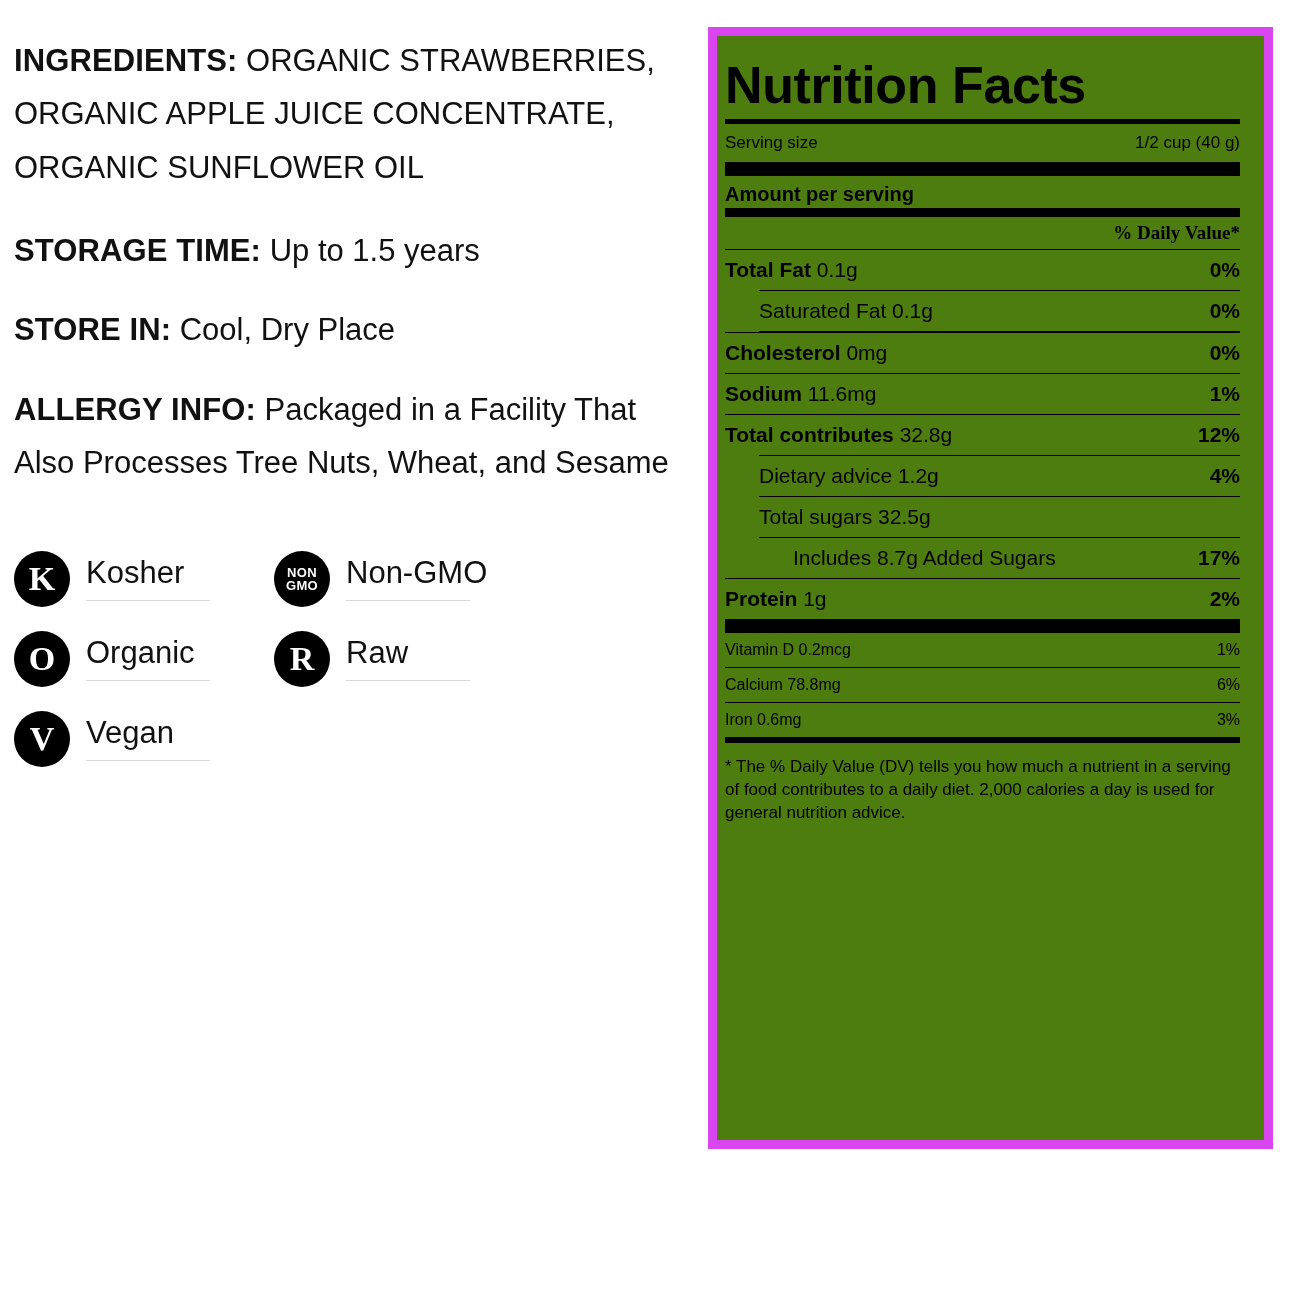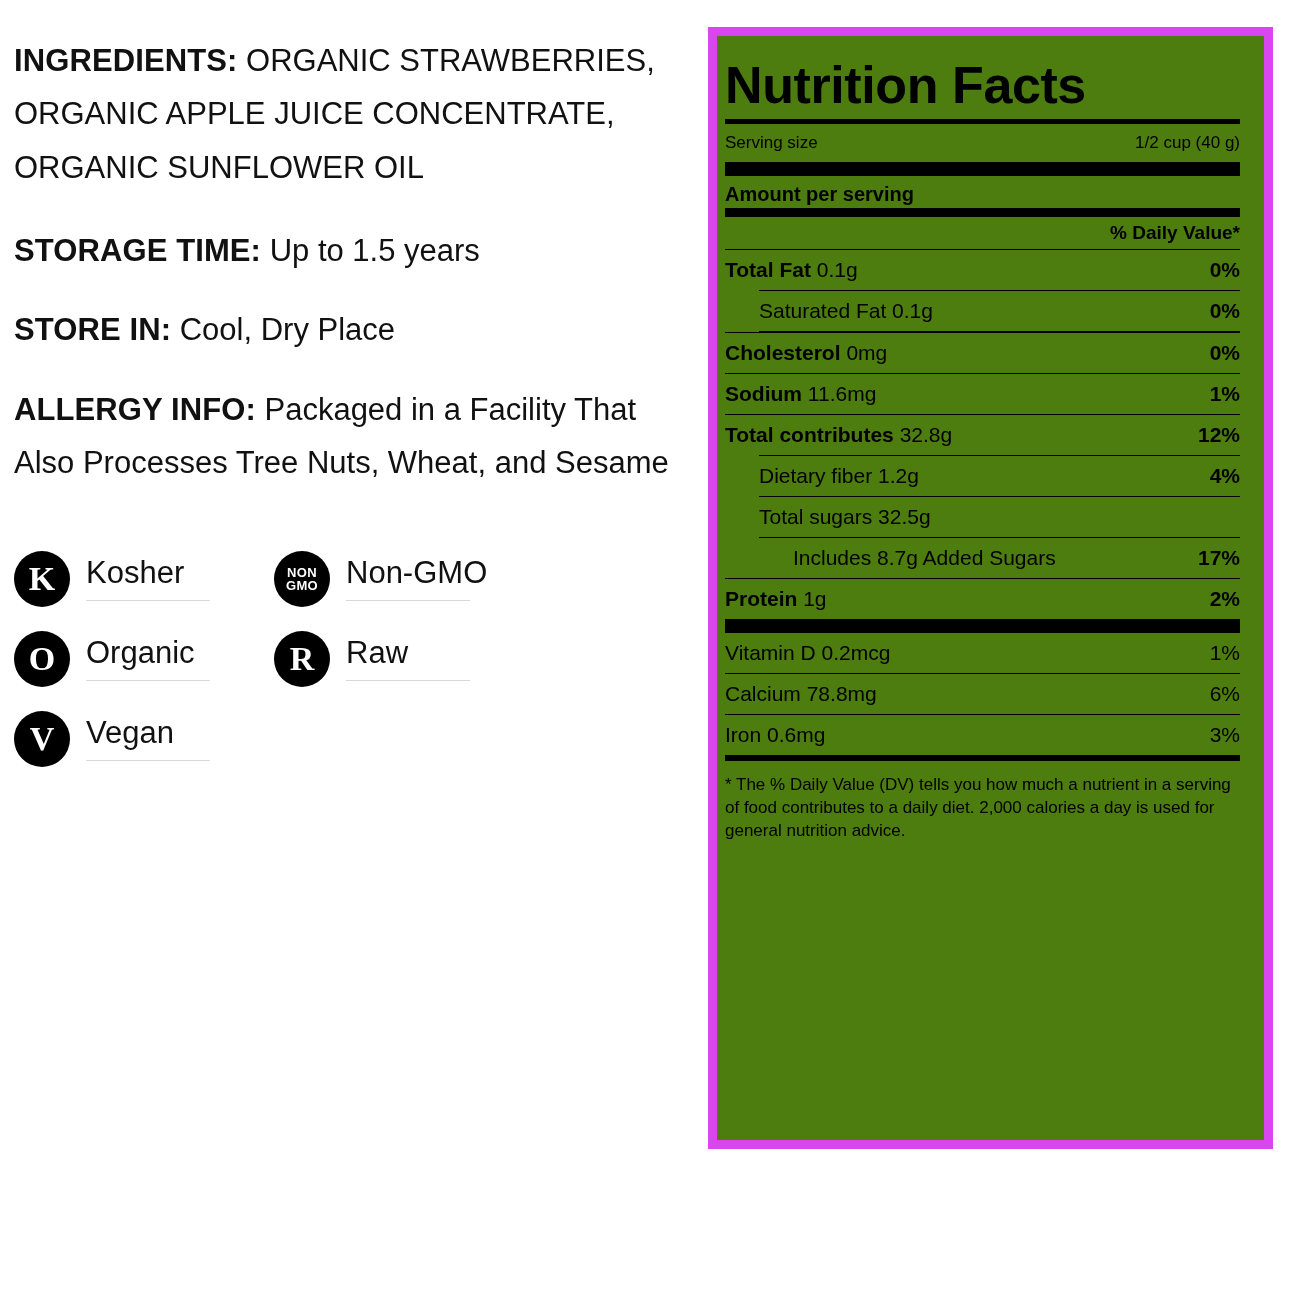--- a/index.html
+++ b/index.html
@@ -151,39 +151,40 @@
     font-size: 54px;
     font-weight: bold;
     letter-spacing: -1px;
     line-height: 1;
   }
   .dv-row {
     font-size: 19px;
     font-weight: bold;
     text-align: right;
     padding: 5px 0 5px;
+    font-family: Liberation Serif, serif;
   }
   .nut-row {
     display: flex;
     justify-content: space-between;
     align-items: baseline;
     font-size: 21px;
     padding: 8px 0 8px;
   }
   .nut-row .name b { font-weight: bold; }
   .nut-row .dv { font-weight: bold; }
   .indent1 { padding-left: 34px; }
   .indent2 { padding-left: 68px; }
   .sep { height: 1px; background: #000; }
   .sep-indent { height: 1px; background: #000; margin-left: 34px; }
   .vit-row {
     display: flex;
     justify-content: space-between;
     align-items: baseline;
-    font-size: 21px;
+    font-size: 16px;
     padding: 8px 0 8px;
   }
   .footnote {
     font-size: 17px;
     line-height: 1.36;
     padding-top: 12px;
   }
 </style>
 </head>
 <body>
@@ -319,21 +320,21 @@
       </div>
       <div class="sep"></div>
 
       <div class="nut-row">
         <span class="name"><b>Total contributes</b> <span>32.8g</span></span>
         <span class="dv">12%</span>
       </div>
       <div class="sep-indent"></div>
 
       <div class="nut-row indent1">
-        <span class="name"><span>Dietary fiber</span> <span>1.2g</span></span>
+        <span class="name"><span>Dietary advice</span> <span>1.2g</span></span>
         <span class="dv">4%</span>
       </div>
       <div class="sep-indent"></div>
 
       <div class="nut-row indent1">
         <span class="name"><span>Total sugars</span> <span>32.5g</span></span>
         <span class="dv"></span>
       </div>
       <div class="sep-indent"></div>
 

